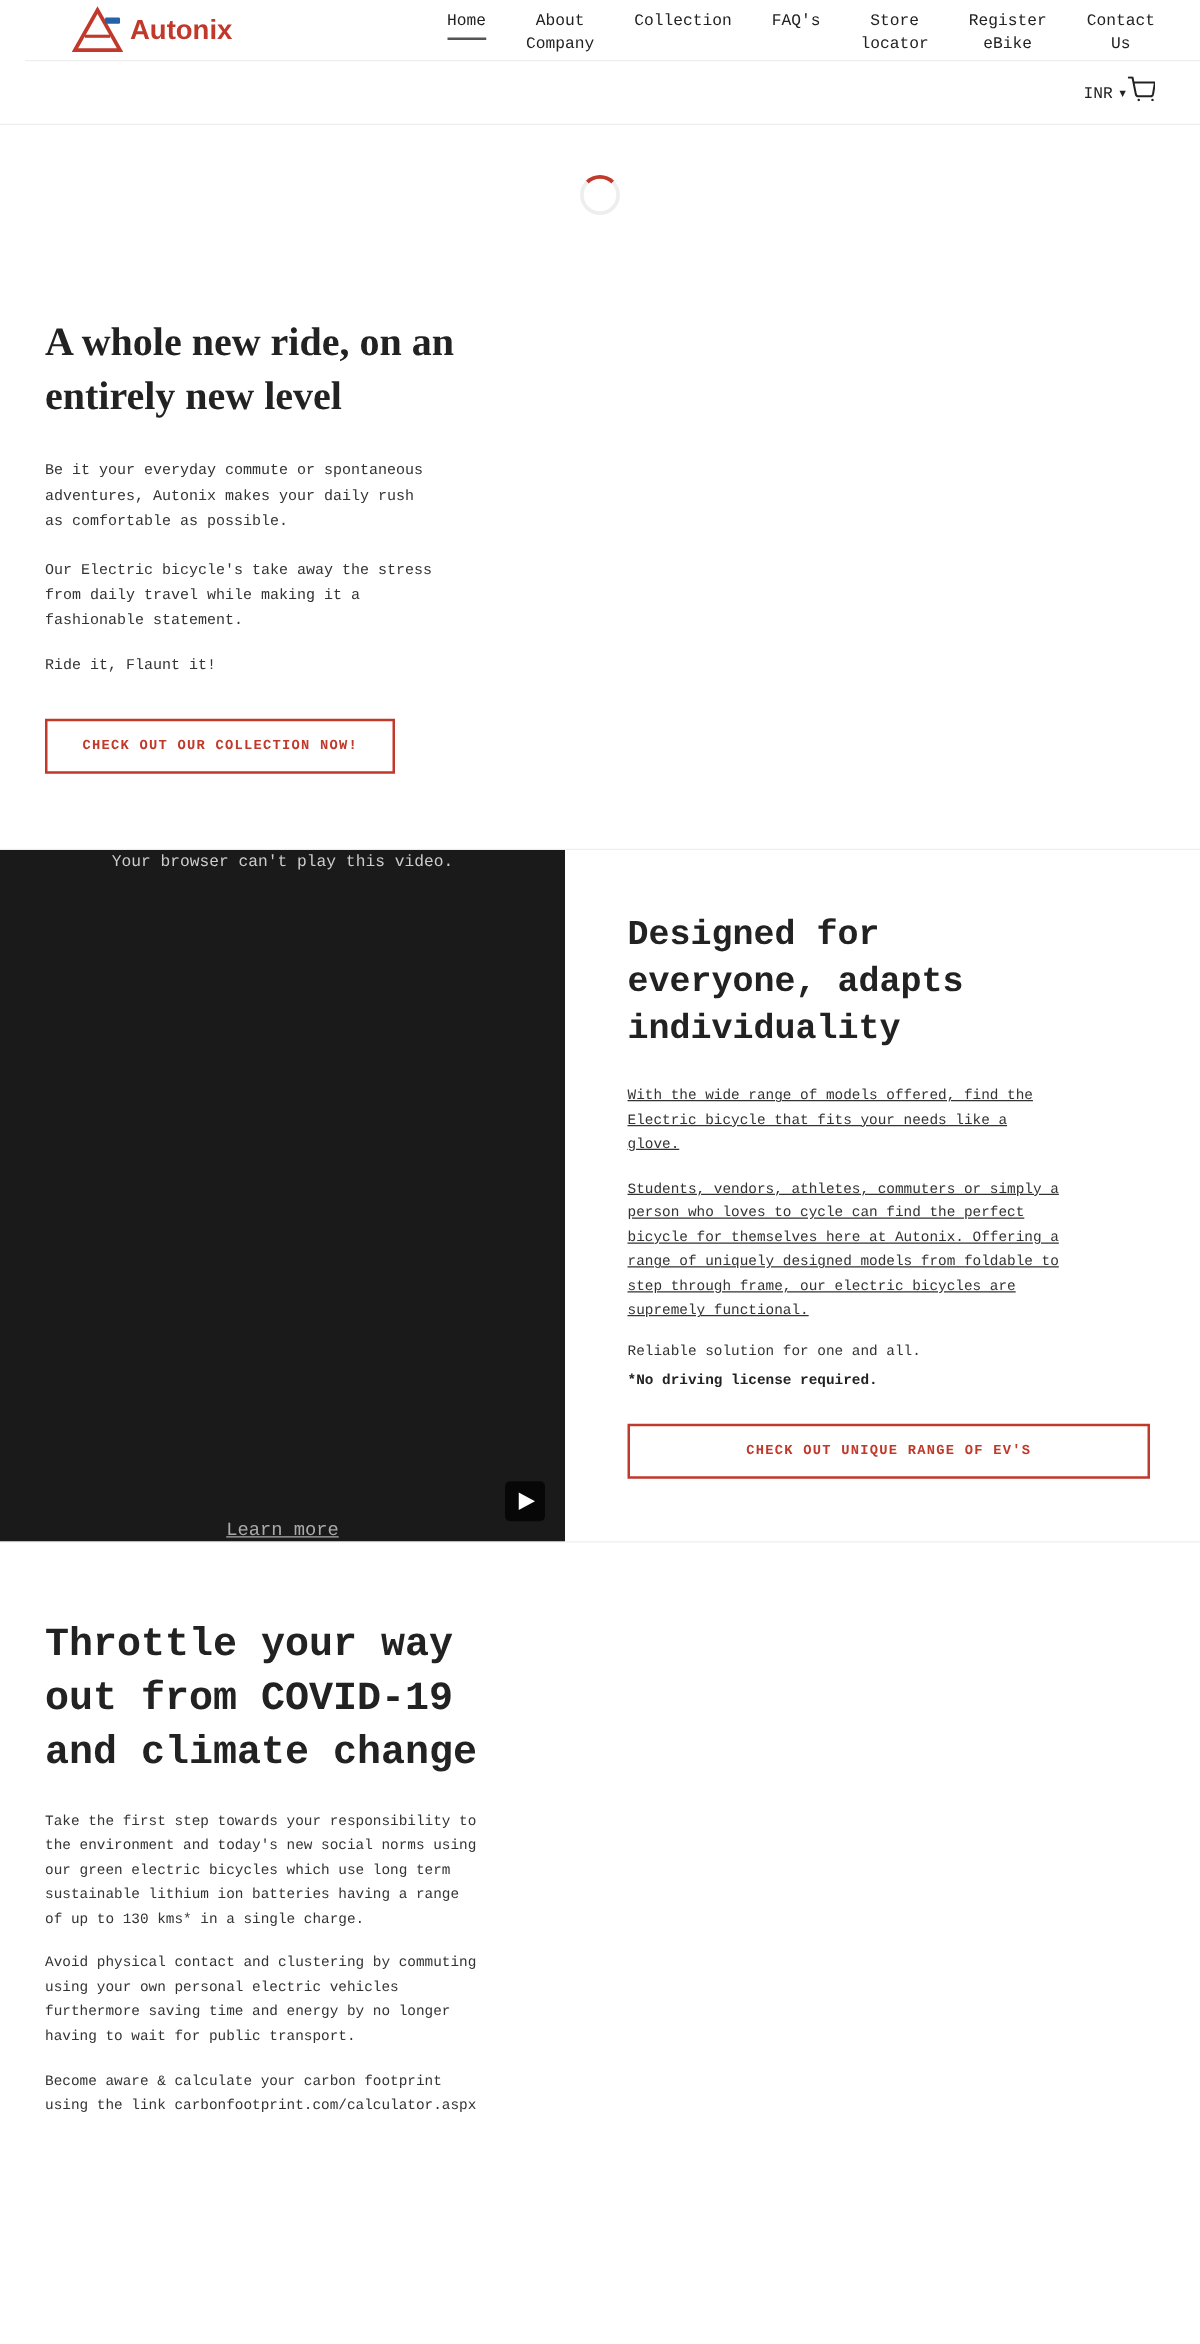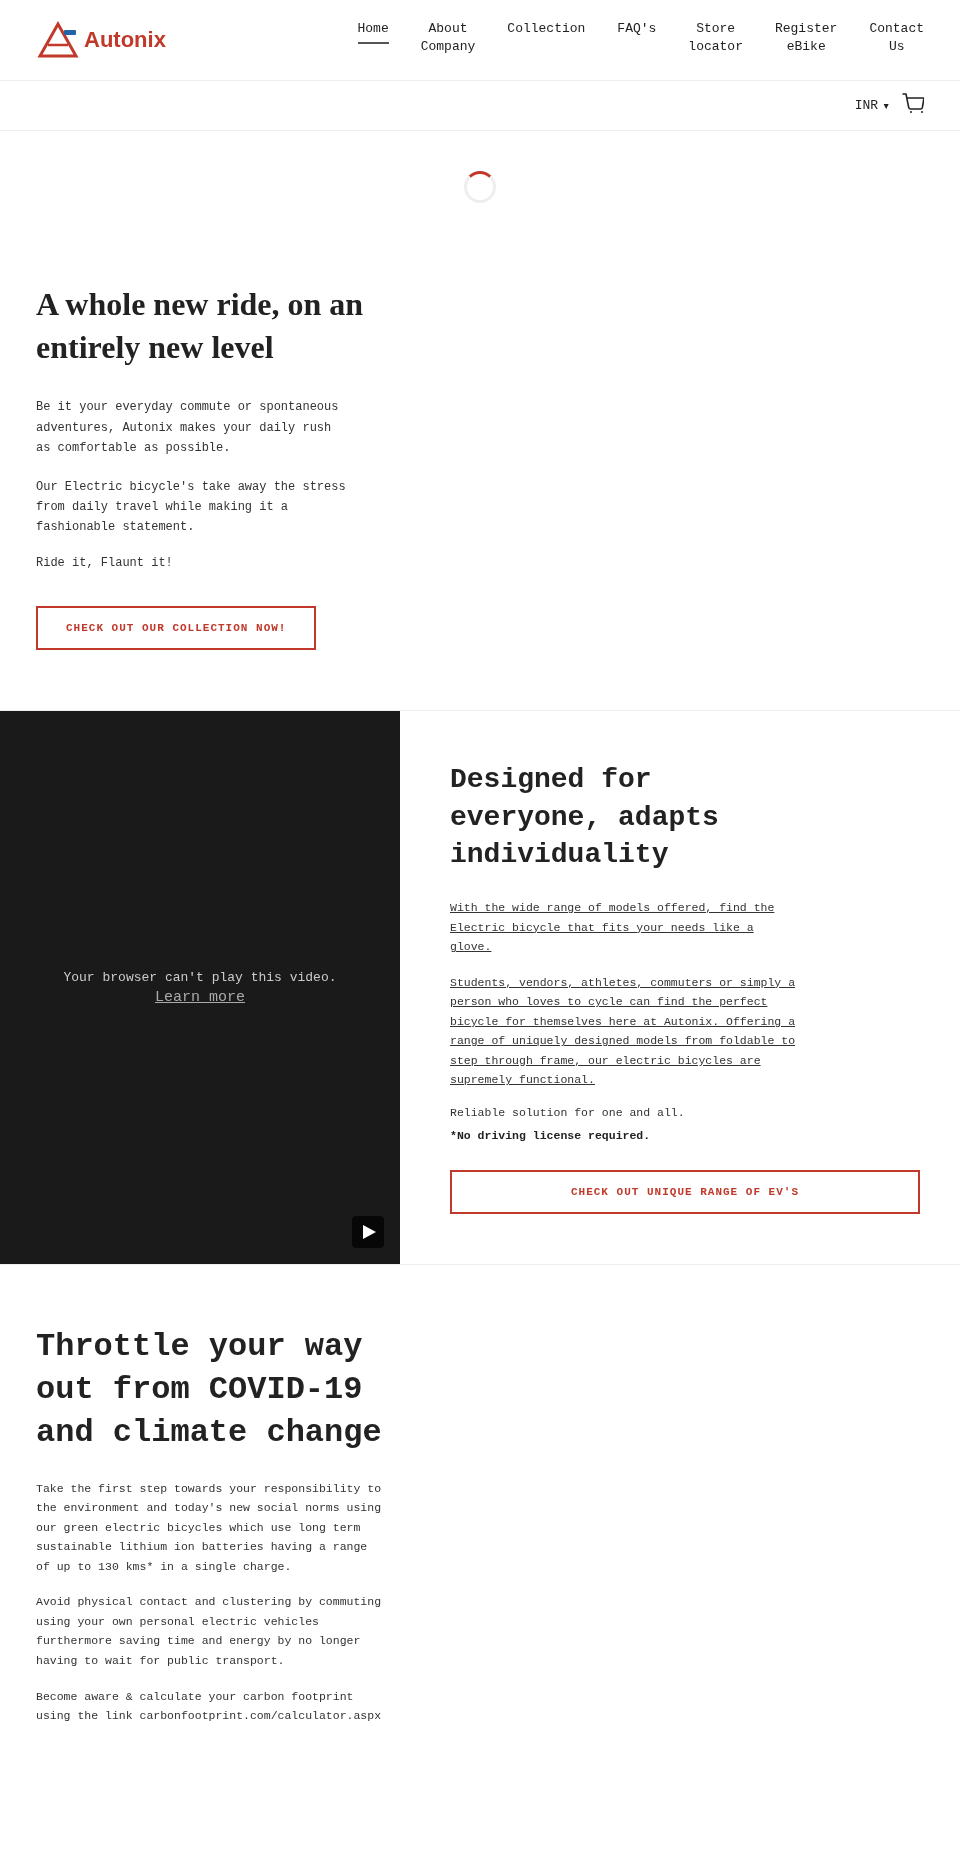--- a/index.html
+++ b/index.html
@@ -1,24 +1,25 @@
 <!DOCTYPE html>
 <html><head>
   <meta charset="utf-8">
   <style>
     * { margin: 0; padding: 0; box-sizing: border-box; }
     body { font-family: 'Courier New', Courier, monospace; background: #fff; color: #222; width: 960px; }
 
     
     .header {
       display: flex;
-      align-items: flex-start;
-      padding: 20px 36px;
+      align-items: flex-end;
+      padding: 4px 36px;
       border-bottom: 1px solid #eee;
       position: relative;
+      margin-left: 20px;
     }
     .logo-area {
       display: flex;
       align-items: center;
     }
     .logo-text {
       font-size: 22px;
       font-weight: bold;
       color: #c0392b;
       font-family: Arial, sans-serif;
@@ -60,21 +61,20 @@
       background: #555;
       margin-top: 4px;
     }
 
     
     .currency-row {
       display: flex;
       align-items: center;
       justify-content: flex-end;
       padding: 12px 36px;
-      gap: 12px;
       border-bottom: 1px solid #eee;
     }
     .currency-select {
       display: flex;
       align-items: center;
       gap: 4px;
       font-size: 13px;
       font-family: 'Courier New', Courier, monospace;
       cursor: pointer;
     }
@@ -144,27 +144,27 @@
     }
 
     
     .middle-section {
       display: flex;
       align-items: stretch;
       border-bottom: 1px solid #eee;
       background: #fff;
     }
     .video-col {
-      width: 400px;
+      width: 452px;
       min-height: 320px;
       background: #1a1a1a;
       display: flex;
       flex-direction: column;
       align-items: center;
-      justify-content: center;
+      justify-content: space-between;
       position: relative;
       flex-shrink: 0;
     }
     .video-placeholder-text {
       color: #ccc;
       font-size: 13px;
       font-family: 'Courier New', Courier, monospace;
       text-align: center;
       padding: 0 20px;
       line-height: 1.6;

